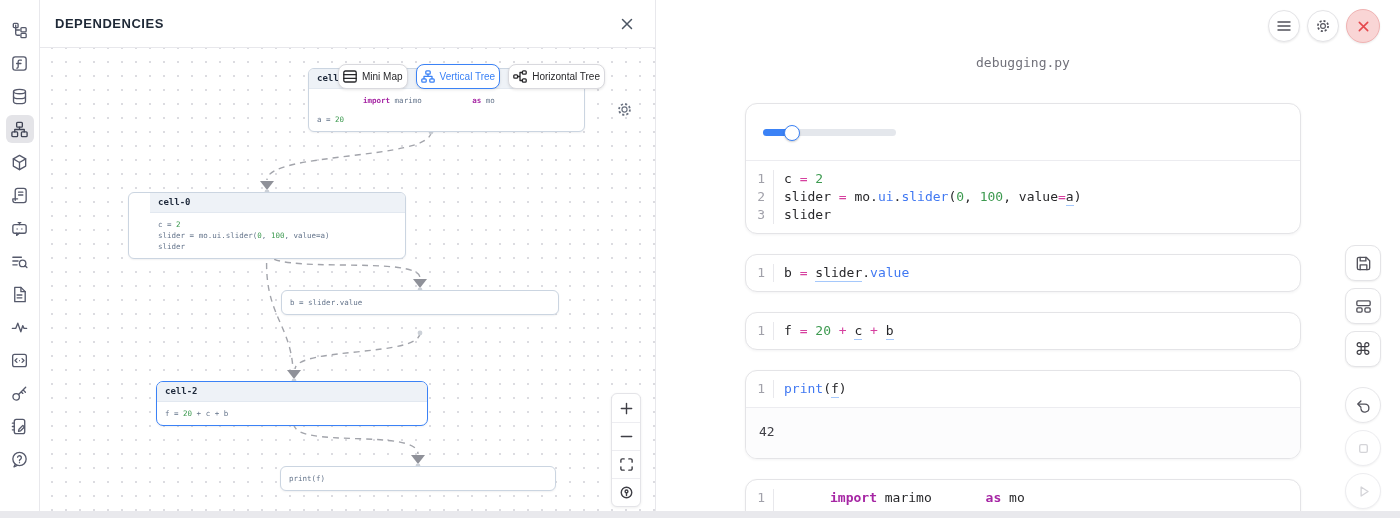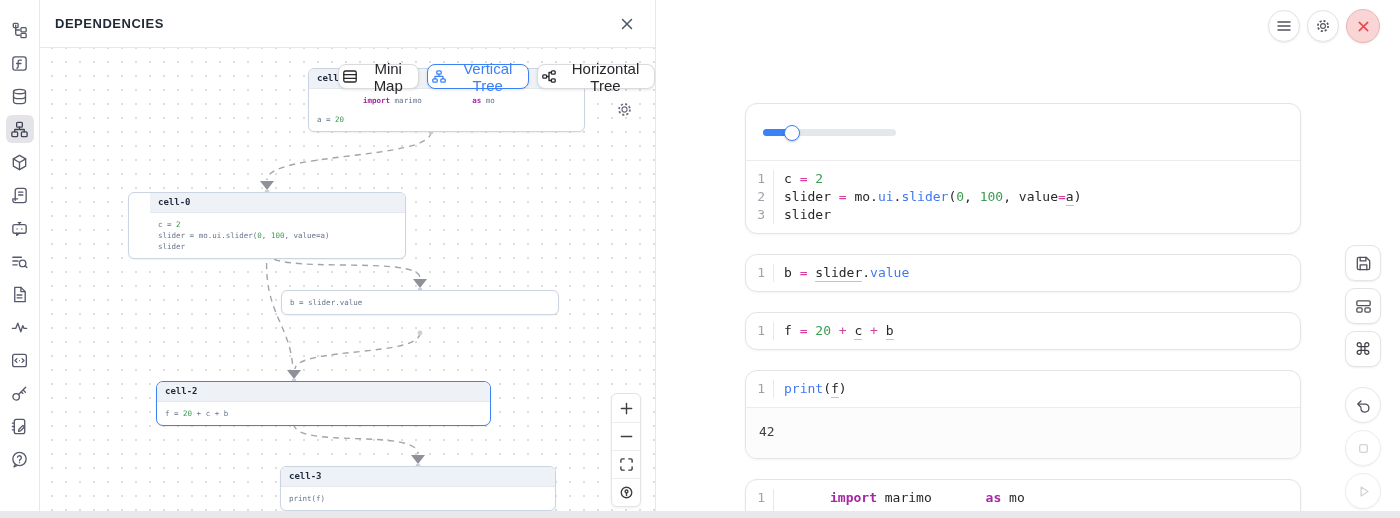--- a/index.html
+++ b/index.html
@@ -31,21 +31,21 @@
            box-shadow:0 1px 2px rgba(15,23,42,.06); overflow:hidden; cursor:pointer;}
   .gnode.selected { border:1.4px solid var(--accent); border-radius:7px; }
   .gnode-h { background:#eef2f7; padding:3px 8px; font-family:"DejaVu Sans Mono", monospace;
              font-size:9px; font-weight:700; color:#1e293b; border-bottom:1px solid #e2e8f0; line-height:13px;}
   .gnode-b { padding:6px 8px; font-family:"DejaVu Sans Mono", monospace; font-size:7.5px; line-height:11px; color:#64748b; white-space:pre;}
   .gline.blank { height:8px; }
 
   .graph-toolbar { position:absolute; left:298px; top:16px; display:flex; gap:8px; z-index:10; }
   .pill { height:25px; padding:0 4px; border-radius:8px; background:#fff; border:1px solid #d9d9de;
           box-shadow:0 1px 3px rgba(0,0,0,.10); display:flex; align-items:center; gap:5px;
-          font-family:"Liberation Sans", sans-serif; font-size:15px; font-weight:500; color:#27272a; cursor:pointer;}
+          font-family:"Liberation Sans", sans-serif; font-size:10px; font-weight:500; color:#27272a; cursor:pointer;}
   .pill.active { border-color:var(--accent); color:var(--accent); }
   .pic { width:14px; height:13px; stroke:currentColor; stroke-width:1.3; fill:none; stroke-linecap:round; stroke-linejoin:round; flex:none;}
   .graph-gear { position:absolute; right:22px; top:53px; width:18px; height:18px; background:none; border:none; color:#6b7280; cursor:pointer; z-index:10;}
   .zoomctl { position:absolute; right:14px; top:345px; width:30px; background:#fff; border:1px solid #e4e4e8;
              border-radius:6px; box-shadow:0 1px 3px rgba(0,0,0,.07); z-index:10; overflow:hidden;}
   .zoomctl button { width:100%; height:28px; display:flex; align-items:center; justify-content:center;
                     background:none; border:none; border-top:1px solid #ededf1; color:#3f3f46; font-size:16px; cursor:pointer;}
   .zoomctl button:first-child { border-top:none; }
   .zic { width:15px; height:15px; stroke:currentColor; stroke-width:1.5; fill:none; stroke-linecap:round; stroke-linejoin:round;}
 
@@ -235,26 +235,25 @@
             <div class="gnode-h">cell-4</div>
             <div class="gnode-b"><div class="gline"><span class="tk-kw">import</span><span class="tk-v"> marimo </span><span class="tk-kw">as</span><span class="tk-v"> mo</span></div><div class="gline blank"></div><div class="gline"><span class="tk-v">a = </span><span class="tk-num">20</span></div></div>
           </div>
           <div class="gnode" style="left: 88px; top: 144px; width: 278px; padding-left: 21px;">
             <div class="gnode-h">cell-0</div>
             <div class="gnode-b"><div class="gline"><span class="tk-v">c = </span><span class="tk-num">2</span></div><div class="gline"><span class="tk-v">slider = mo.ui.slider(</span><span class="tk-num">0</span><span class="tk-v">, </span><span class="tk-num">100</span><span class="tk-v">, value=a)</span></div><div class="gline"><span class="tk-v">slider</span></div></div>
           </div>
           <div class="gnode" style="left: 241px; top: 242px; width: 278px;">
             <div class="gnode-b"><div class="gline"><span class="tk-v">b = slider.value</span></div></div>
           </div>
-          <div class="gnode selected" style="left: 116px; top: 333px; width: 335px;">
+          <div class="gnode selected" style="left: 116px; top: 333px; width: 272px;">
             <div class="gnode-h">cell-2</div>
             <div class="gnode-b"><div class="gline"><span class="tk-v">f = </span><span class="tk-num">20</span><span class="tk-v"> + c + b</span></div></div>
           </div>
           <div class="gnode" style="left: 240px; top: 418px; width: 276px;">
-            <div class="gnode-h">cell-3</div>
             <div class="gnode-b"><div class="gline"><span class="tk-v">print(f)</span></div></div>
           </div>
         </div>
       <div class="graph-toolbar" id="graph-toolbar">
           <button class="pill">
             <svg class="pic" viewBox="0 0 14 13">
               <rect x="0.8" y="1" width="12.4" height="11" rx="1.6"></rect>
               <line x1="0.8" y1="4.7" x2="13.2" y2="4.7"></line>
               <line x1="0.8" y1="8.4" x2="13.2" y2="8.4"></line>
             </svg>
@@ -306,20 +305,21 @@
               <circle cx="8" cy="8" r="5.6"></circle>
               <circle cx="8" cy="6.9" r="1.5"></circle>
               <path d="M8 8.6 v2.6"></path>
             </svg>
           </button>
       </div>
     </div>
   </section>
 
   <main class="notebook">
+    <div class="nb-filename">debugging.py</div>
     <div class="nb-controls">
       <button class="circle-btn">
         <svg width="14" height="12" viewBox="0 0 14 12">
             <path d="M1 2 h12 M1 6 h12 M1 10 h12" stroke="currentColor" stroke-width="1.4" stroke-linecap="round"></path>
           </svg>
       </button>
       <button class="circle-btn">
         <svg width="16" height="16" viewBox="0 0 20 20">
             <circle cx="10" cy="10" r="3" stroke="currentColor" stroke-width="1.4" fill="none"></circle>
             <circle cx="10" cy="10" r="6.4" stroke="currentColor" stroke-width="2.1" fill="none" stroke-dasharray="2.6 2.4"></circle>

